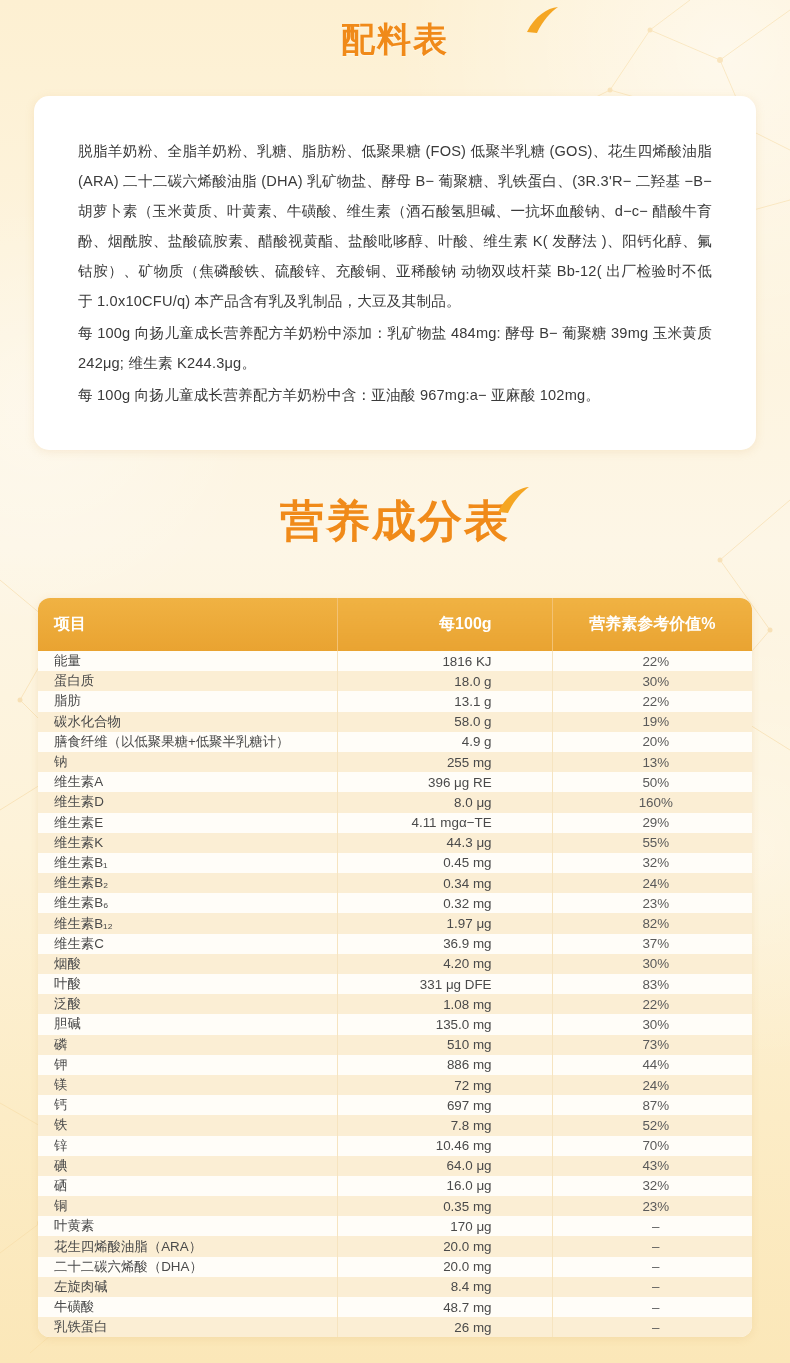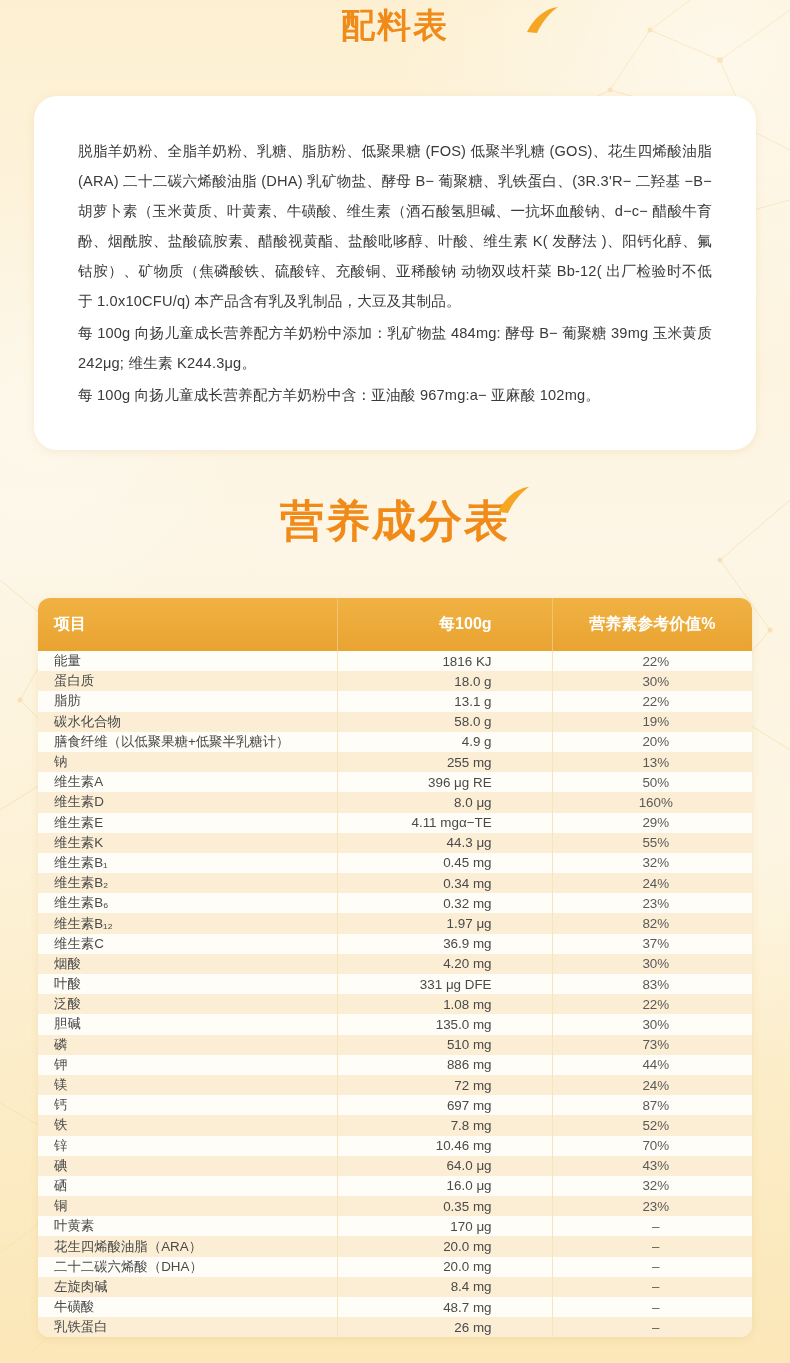--- a/index.html
+++ b/index.html
@@ -28,20 +28,21 @@
   .deco-bl { bottom: 0; left: 0; width: 280px; height: 300px; }
   .deco-ml { top: 560px; left: 0; width: 120px; height: 260px; }
   .deco-mr { top: 470px; right: 0; width: 120px; height: 300px; }
 
   
   .title-wrap {
     position: relative;
     text-align: center;
   }
   .title-1 {
+    padding-top: 14px;
     height: 82px;
   }
   .title-text {
     display: inline-block;
     position: relative;
     font-family: "DejaVu Sans", "Liberation Sans", sans-serif;
     font-weight: bold;
     color: #f08a19;
     letter-spacing: 2px;
   }
@@ -63,21 +64,21 @@
   .title-2 .swoosh { right: -30px; top: -12px; }
 
   
   .card {
     position: absolute;
     left: 34px;
     top: 96px;
     width: 722px;
     height: 354px;
     background: #ffffff;
-    border-radius: 23px;
+    border-radius: 15px;
     box-shadow: 0 2px 10px rgba(214,169,95,0.18);
     padding: 40px 44px 0 44px;
   }
   .para {
     color: #3a3a3a;
     font-size: 14.6px;
     line-height: 30px;
     text-align: justify;
     margin: 0 0 2px 0;
     letter-spacing: 0.2px;

